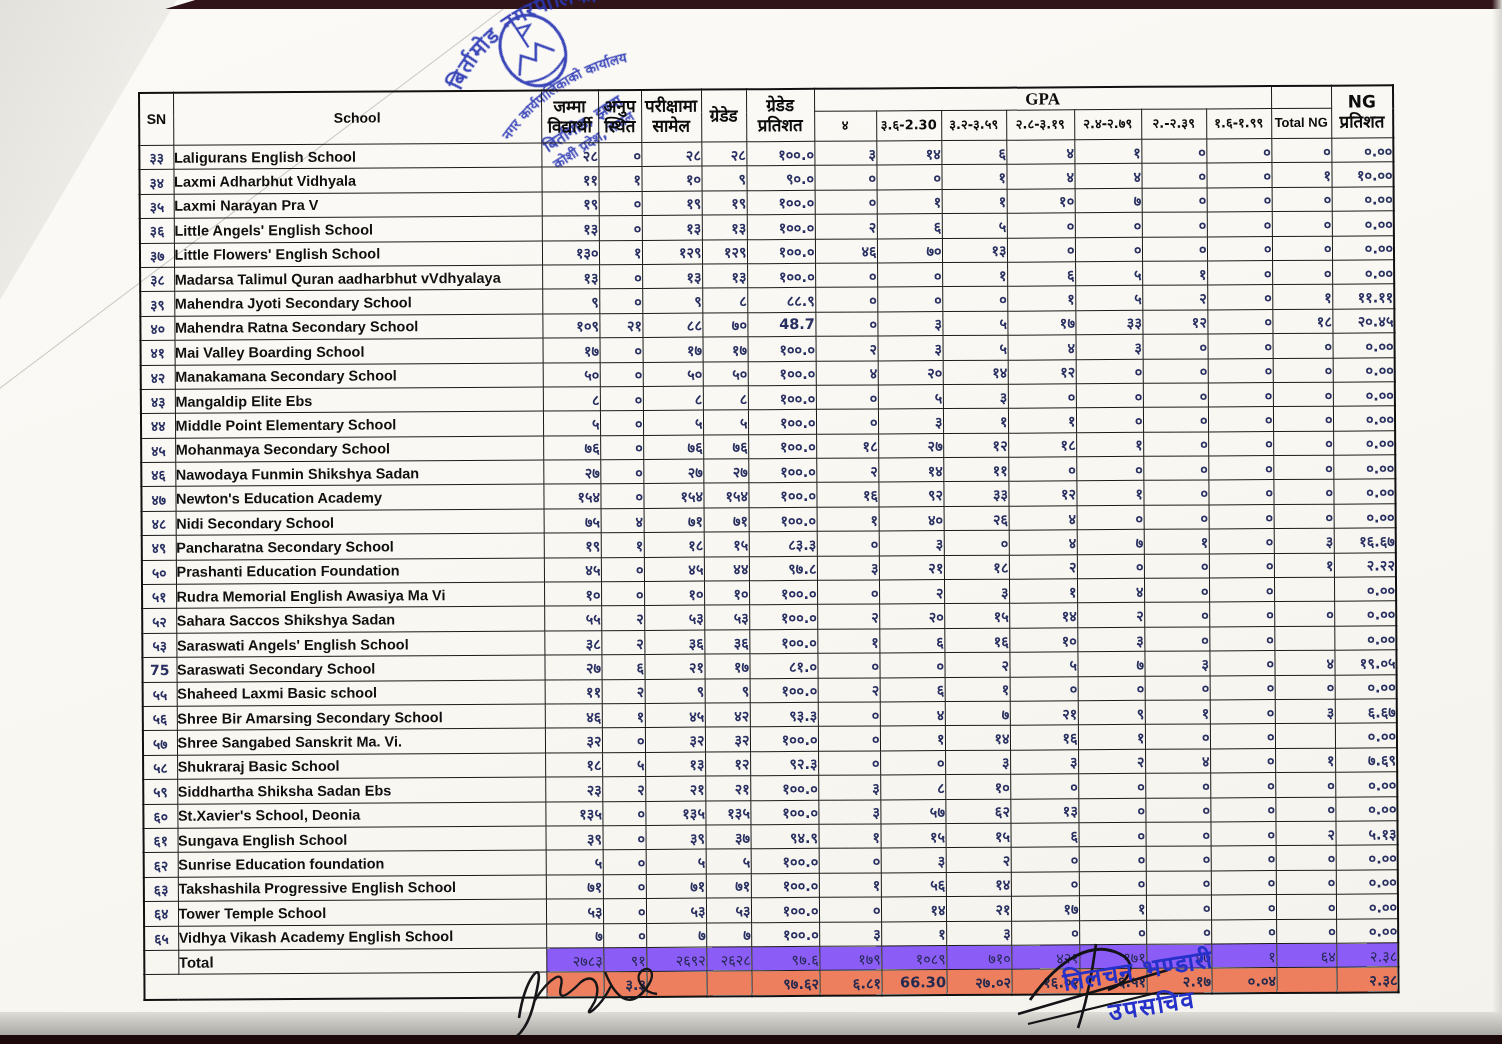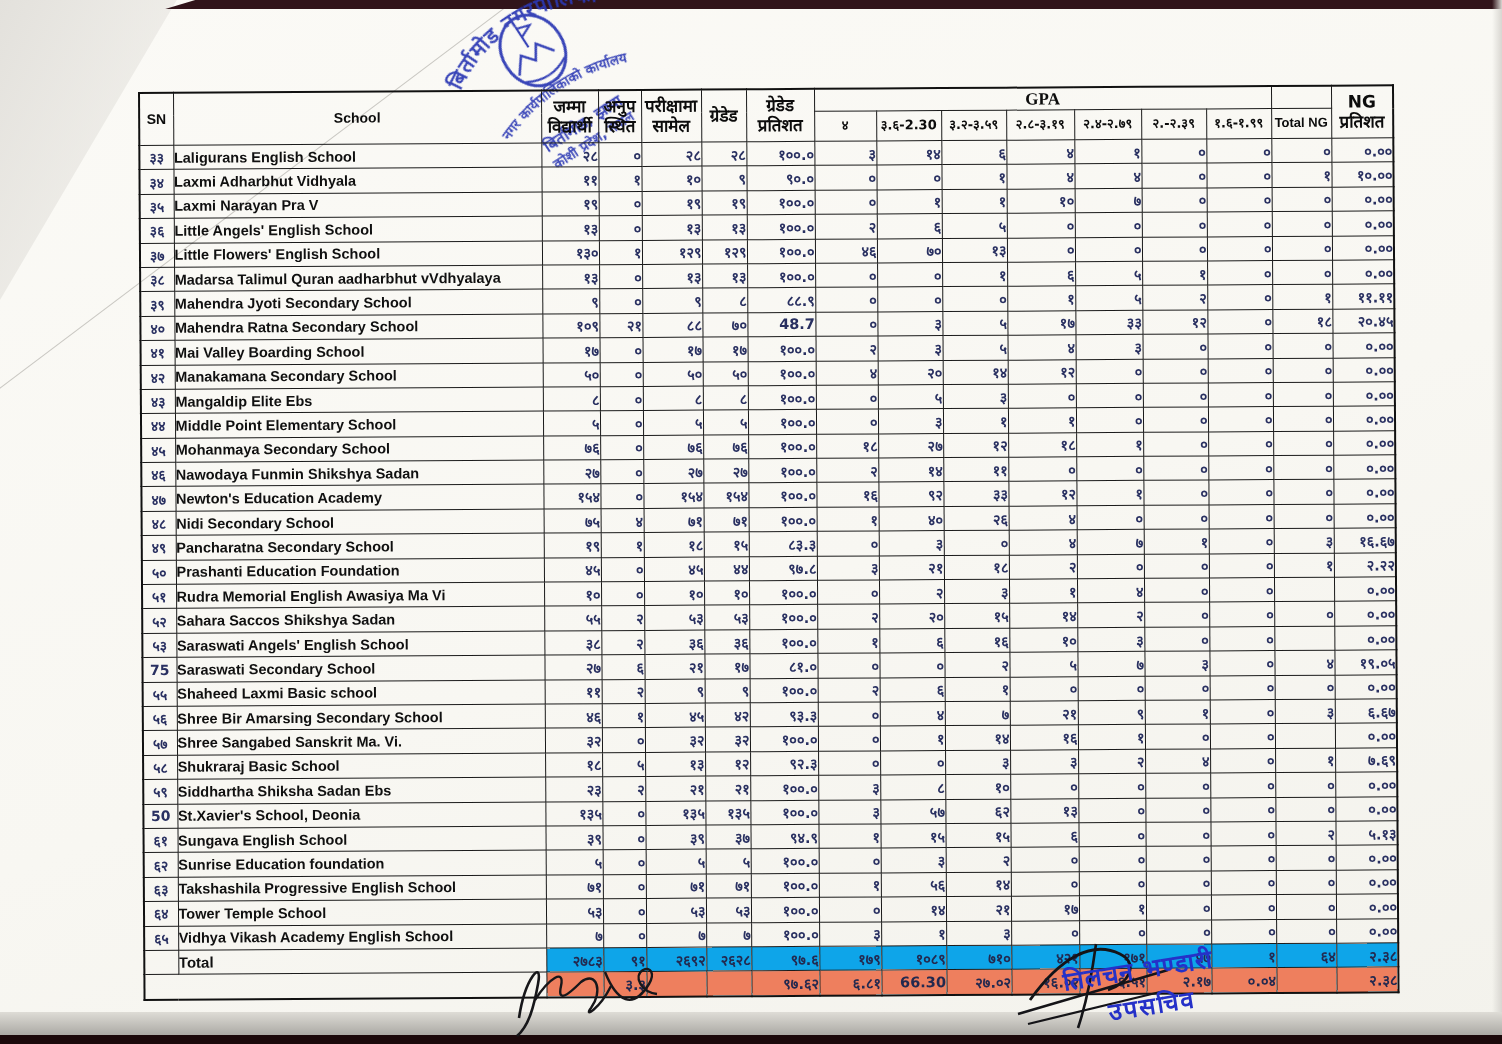--- a/index.html
+++ b/index.html
@@ -69,21 +69,21 @@
     font-size:14px;font-weight:600;color:#293061;
   }
   .school{
     text-align:left;padding-left:5px;font-family:"Liberation Sans",sans-serif;
     font-weight:bold;font-size:14.5px;color:#101010;white-space:nowrap;
   }
   .num{
     text-align:right;padding-right:7px;font-family:"DejaVu Sans",sans-serif;
     font-size:14.5px;font-weight:600;color:#293061;
   }
-  tr.total-row .num{background:#0ea5e9;font-weight:bold;color:#23294f;}
+  tr.total-row .num{background:#8b5cf6;font-weight:normal;color:#23294f;}
   tr.total-row .school{font-size:15px;}
   tr.summary-row .num{background:#ee7f5e;font-weight:bold;color:#23294f;}
   .no-border{border:none !important;background:transparent;}
 
   
   .sig-left{position:absolute;left:505px;top:952px;width:170px;height:90px;}
   .sig-right{position:absolute;left:1000px;top:930px;width:300px;height:110px;}
   .sig-right .stamp-text{
     position:absolute;transform:rotate(-9deg);color:#2531c8;
     font-family:"DejaVu Sans",sans-serif;font-weight:bold;white-space:nowrap;
@@ -655,21 +655,21 @@
         <td class="num">८</td>
         <td class="num">१०</td>
         <td class="num">०</td>
         <td class="num">०</td>
         <td class="num">०</td>
         <td class="num">०</td>
         <td class="num">०</td>
         <td class="num">०.००</td>
       </tr>
       <tr>
-        <td class="sn">50</td>
+        <td class="sn">६०</td>
         <td class="school">St.Xavier's School, Deonia</td>
         <td class="num">१३५</td>
         <td class="num">०</td>
         <td class="num">१३५</td>
         <td class="num">१३५</td>
         <td class="num">१००.०</td>
         <td class="num">३</td>
         <td class="num">५७</td>
         <td class="num">६२</td>
         <td class="num">१३</td>

